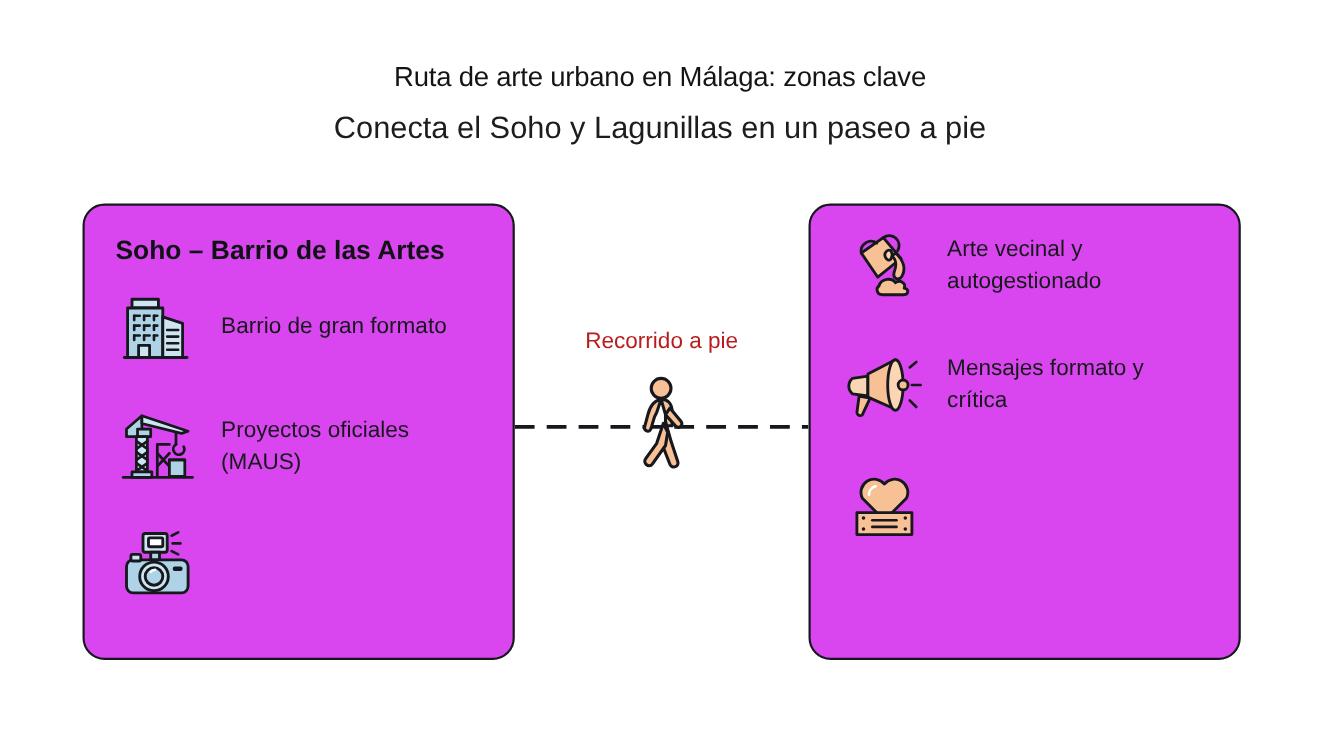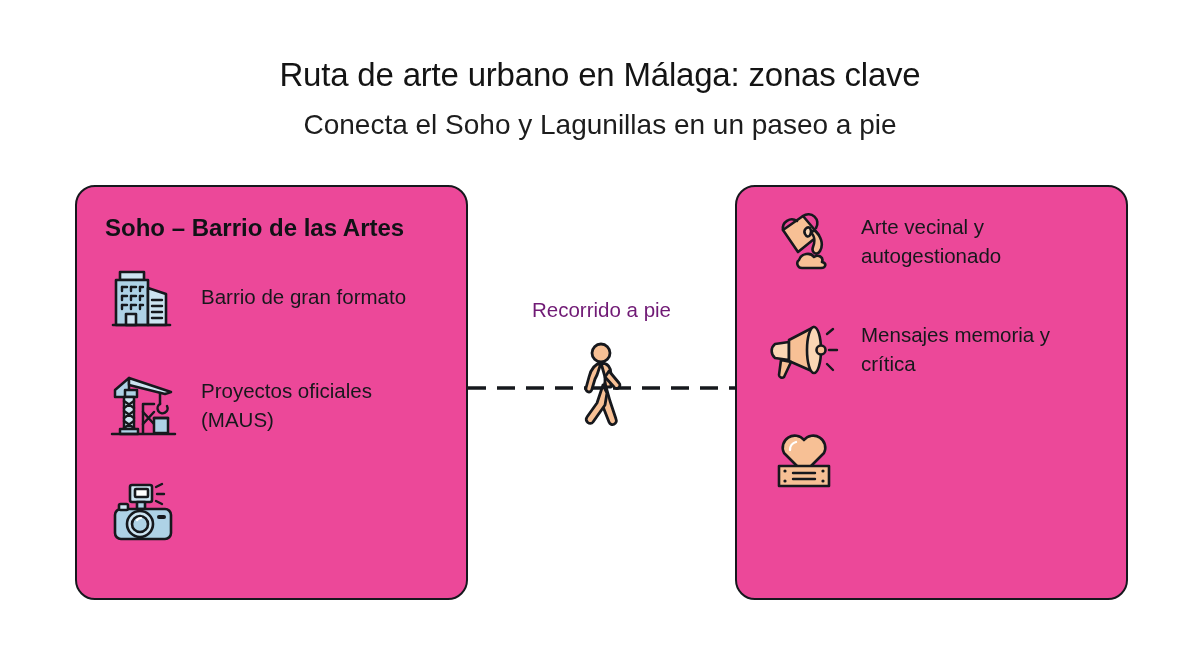--- a/index.html
+++ b/index.html
@@ -18,21 +18,21 @@
 
   
   .header {
     position: absolute;
     top: 56px;
     left: 0;
     width: 1200px;
     text-align: center;
   }
   .title {
-    font-size: 33px;
+    font-size: 25px;
     font-weight: 400;
     letter-spacing: -0.2px;
     color: #141414;
     line-height: 1.16;
     margin: 0;
   }
   .subtitle {
     font-size: 28px;
     font-weight: 400;
     color: #1d1d1d;
@@ -42,21 +42,21 @@
 
   
   .card {
     position: absolute;
     top: 185px;
     width: 393px;
     height: 415px;
     box-sizing: border-box;
     border: 2.6px solid #16181d;
     border-radius: 20px;
-    background: #ec4899;
+    background: #d946ef;
   }
   .card-left  { left: 75px; }
   .card-right { left: 735px; }
 
   .card-title {
     font-size: 24px;
     font-weight: 700;
     color: #111216;
     margin: 0;
     padding: 27px 0 0 0;
@@ -105,21 +105,21 @@
     width: 267px;
     height: 415px;
   }
   .connector-label {
     position: absolute;
     top: 113px;
     left: 0;
     width: 267px;
     text-align: center;
     font-size: 20.5px;
-    color: #701a75;
+    color: #b91c1c;
     line-height: 1.2;
   }
   .dash-line {
     position: absolute;
     left: 0;
     top: 201px;
     width: 267px;
     height: 4px;
   }
   .walker {
@@ -247,21 +247,21 @@
             <circle cx="54" cy="38" r="4.5" fill="#f7c095"></circle>
             <path d="M14 48 L12 63 a3 3 0 0 0 5 2 L24 50 Z" fill="#f7c095"></path>
             <g fill="none" stroke-width="2.4">
               <path d="M60 22 L66 17"></path>
               <path d="M62 38 L70 38"></path>
               <path d="M60 52 L66 58"></path>
             </g>
           </g>
         </svg>
       </span>
-      <span class="item-label">Mensajes memoria y crítica</span>
+      <span class="item-label">Mensajes formato y crítica</span>
     </li>
 
     <li class="item">
       <span class="item-icon">
         <svg width="74" height="74" viewBox="0 0 74 74">
           <g stroke="#16181d" stroke-width="2.6" stroke-linejoin="round" stroke-linecap="round">
             <path d="M37 53 L17 33 a12 12 0 0 1 20 -13 a12 12 0 0 1 20 13 Z" fill="#f7c095"></path>
             <path d="M23 30 a8 8 0 0 1 6 -8" fill="none" stroke="#ffffff" stroke-width="2.3"></path>
             <rect x="12" y="46" width="50" height="20" fill="#f7c095"></rect>
             <g fill="none" stroke-width="2.4">

